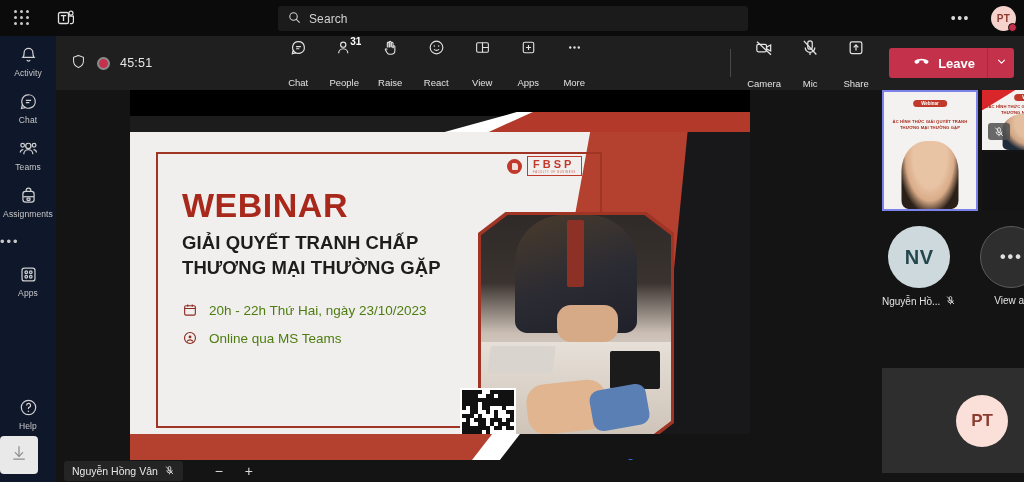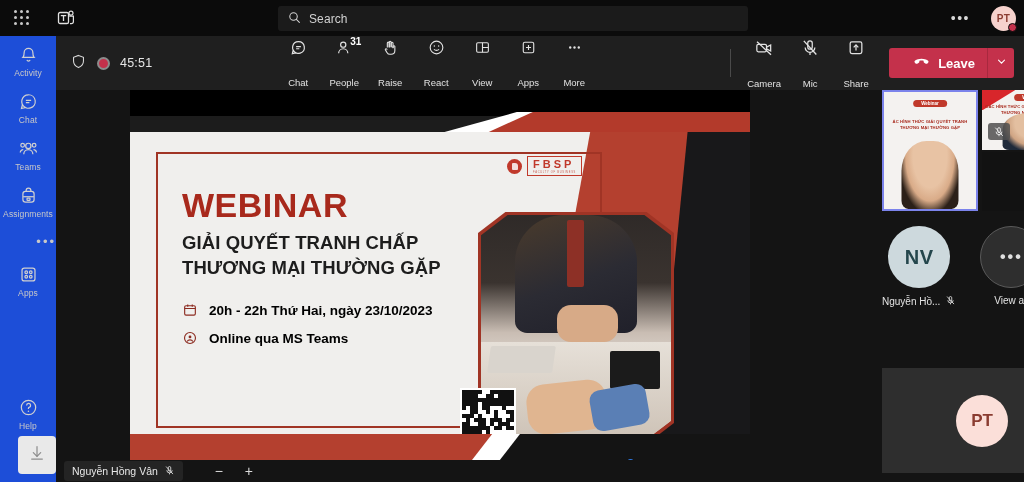--- a/index.html
+++ b/index.html
@@ -34,21 +34,21 @@
     display: flex; align-items: center; justify-content: center; letter-spacing:.3px;
   }
   .tb-avatar .presence {
     position: absolute; right: -1px; bottom: -1px; width: 9px; height: 9px; border-radius: 50%;
     background: #c4314b; border: 1.5px solid #0b0b0b;
   }
 
   
   .rail {
     position: absolute; left: 0; top: 36px; width: 56px; height: 446px;
-    background: #1d4ed8; display: flex; flex-direction: column; align-items: flex-end;
+    background: #0f172a; display: flex; flex-direction: column; align-items: flex-start;
   }
   .rail-item {
     width: 56px; padding: 8px 0 5px; display: flex; flex-direction: column;
     align-items: center; gap: 3px; cursor: pointer;
   }
   .rail-item .lbl { font-size: 8.5px; color: #c8c8c8; letter-spacing: .1px; white-space: nowrap; }
   .rail-item svg { display: block; }
   .rail-dots { padding: 14px 0 10px; color: #c8c8c8; font-size: 13px; letter-spacing: 2px; line-height: 8px; }
   .rail-spacer { flex: 1; }
   .rail-download {
@@ -116,21 +116,21 @@
   .fbsp-mark i { display:block; width:6px; height:7px; background:#f3dfdc; border-radius:1px 3px 1px 1px; }
   .fbsp-box { border: 1px solid #c0392b; padding: 1px 5px 0; }
   .fbsp-box .t { color:#c0392b; font-size: 11px; font-weight: 700; letter-spacing: 3px; line-height: 12px; }
   .fbsp-box .s { color:#c0392b; font-size: 2.6px; letter-spacing: .7px; line-height: 5px; opacity:.85; }
 
   .slide-text { position: absolute; left: 52px; top: 54px; width: 330px; }
   .s-webinar { color: #a8291c; font-size: 34px; font-weight: 800; letter-spacing: .5px; line-height: 38px; }
   .s-sub { color: #1d1d1d; font-size: 18.5px; font-weight: 700; line-height: 25px; letter-spacing: .1px; margin-top: 6px; }
   .s-info { margin-top: 22px; display: flex; flex-direction: column; gap: 12px; }
   .s-row { display: flex; align-items: center; gap: 11px; }
-  .s-row .txt { color: #000000; font-size: 13.5px; font-weight: 700; }
+  .s-row .txt { color: #4d7c0f; font-size: 13.5px; font-weight: 400; }
   .s-ico { width: 16px; height: 16px; flex: 0 0 16px; }
 
   .photo-hex {
     position: absolute; left: 348px; top: 80px; width: 196px; height: 232px;
     clip-path: polygon(14% 0, 86% 0, 100% 9%, 100% 91%, 86% 100%, 14% 100%, 0 91%, 0 9%);
     background: #a03425; padding: 3px;
   }
   .photo-inner {
     width: 100%; height: 100%;
     clip-path: polygon(14% 0, 86% 0, 100% 9%, 100% 91%, 86% 100%, 14% 100%, 0 91%, 0 9%);

